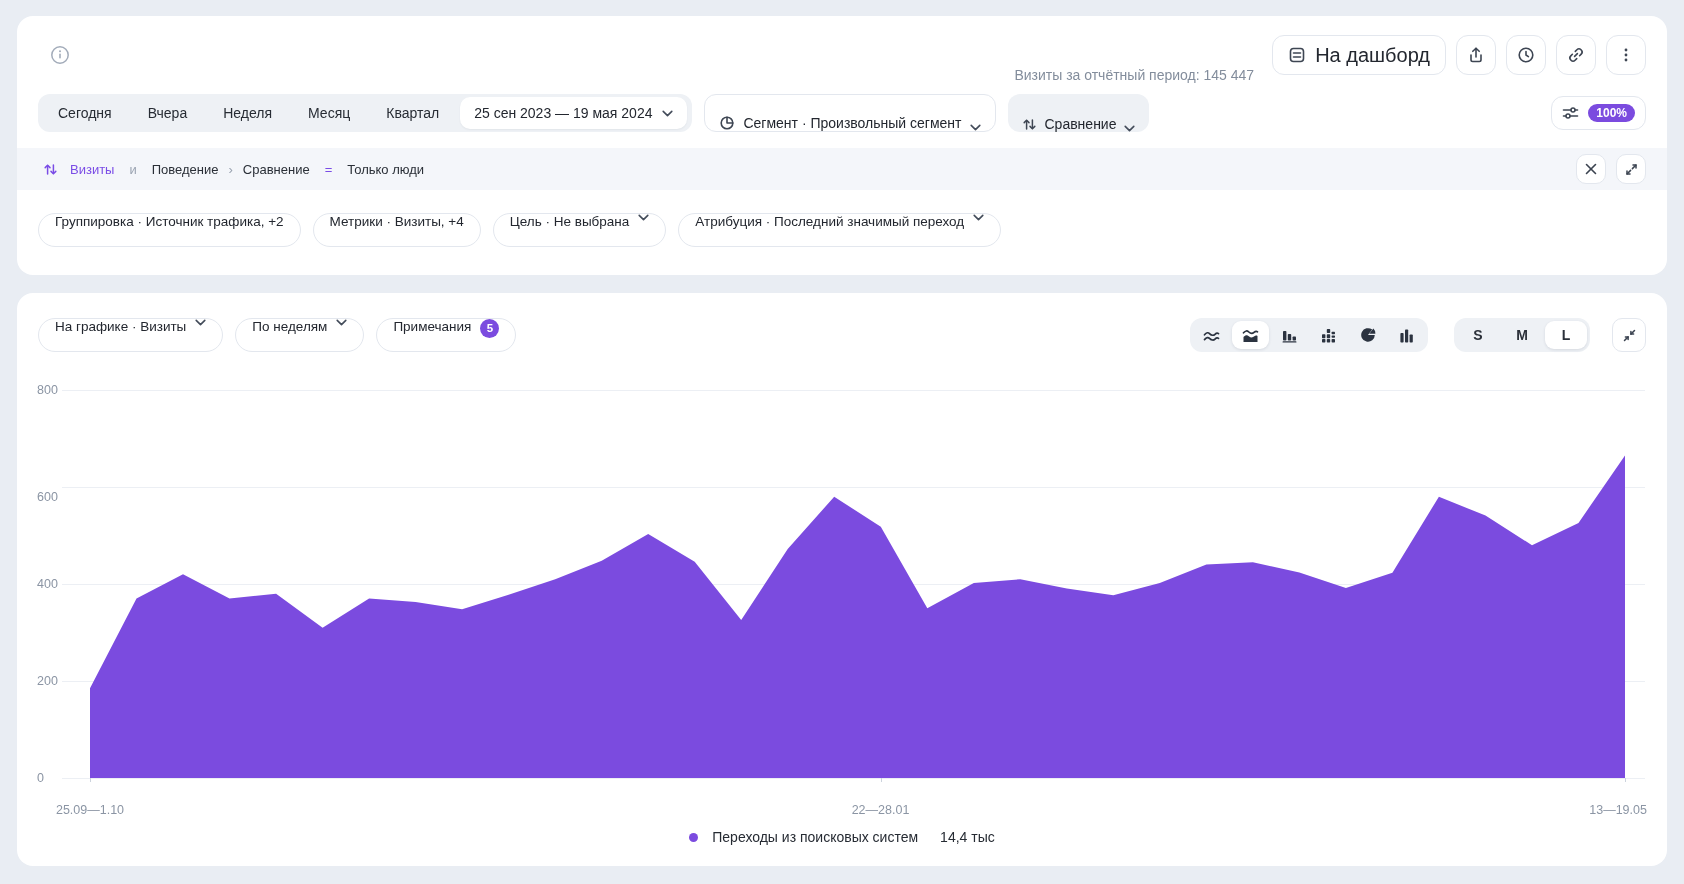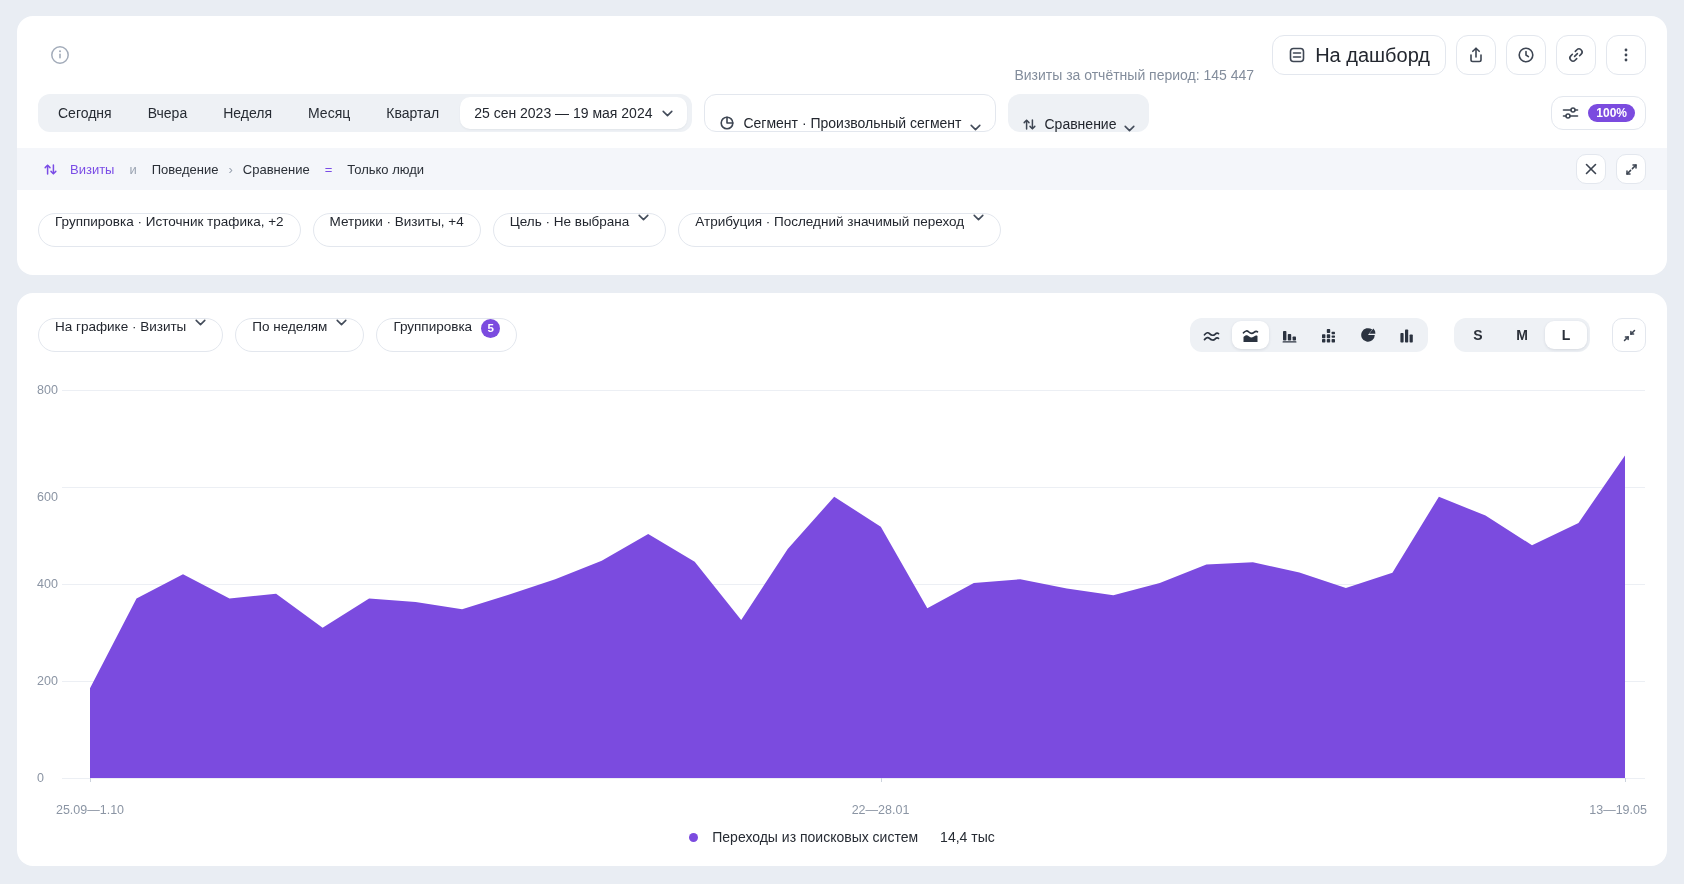--- a/index.html
+++ b/index.html
@@ -266,21 +266,21 @@
     </div>
     <div class="chip">
       <span>По неделям</span>
       <span>
         <svg class="ic" width="11" height="7" viewBox="0 0 11 7" fill="none" stroke="#434c5a" stroke-width="1.6" stroke-linecap="round" stroke-linejoin="round">
             <path d="M1.2 1.4 5.5 5.6 9.8 1.4"></path>
           </svg>
       </span>
     </div>
     <div class="chip">
-      <span>Группировка</span>
+      <span>Примечания</span>
       <span class="badge-purple" style="border-radius:50%; width:19px; height:19px; display:flex; align-items:center; justify-content:center; padding:0; font-size:11.5px;">5</span>
     </div>
     <div class="spacer"></div>
 
     <div class="seg-group">
       <div class="seg-cell">
         <span>
           <svg class="ic" width="17" height="15" viewBox="0 0 17 15" fill="none" stroke="#2b3340" stroke-width="1.7" stroke-linecap="round">
               <path d="M1.5 6.8c2-2.4 3.6-2.7 5.3-.9s4 1.6 5.2.4 2.4-1.6 3.5-.7"></path>
               <path d="M1.5 11.6c2-2.4 3.6-2.7 5.3-.9s4 1.6 5.2.4 2.4-1.6 3.5-.7"></path>

